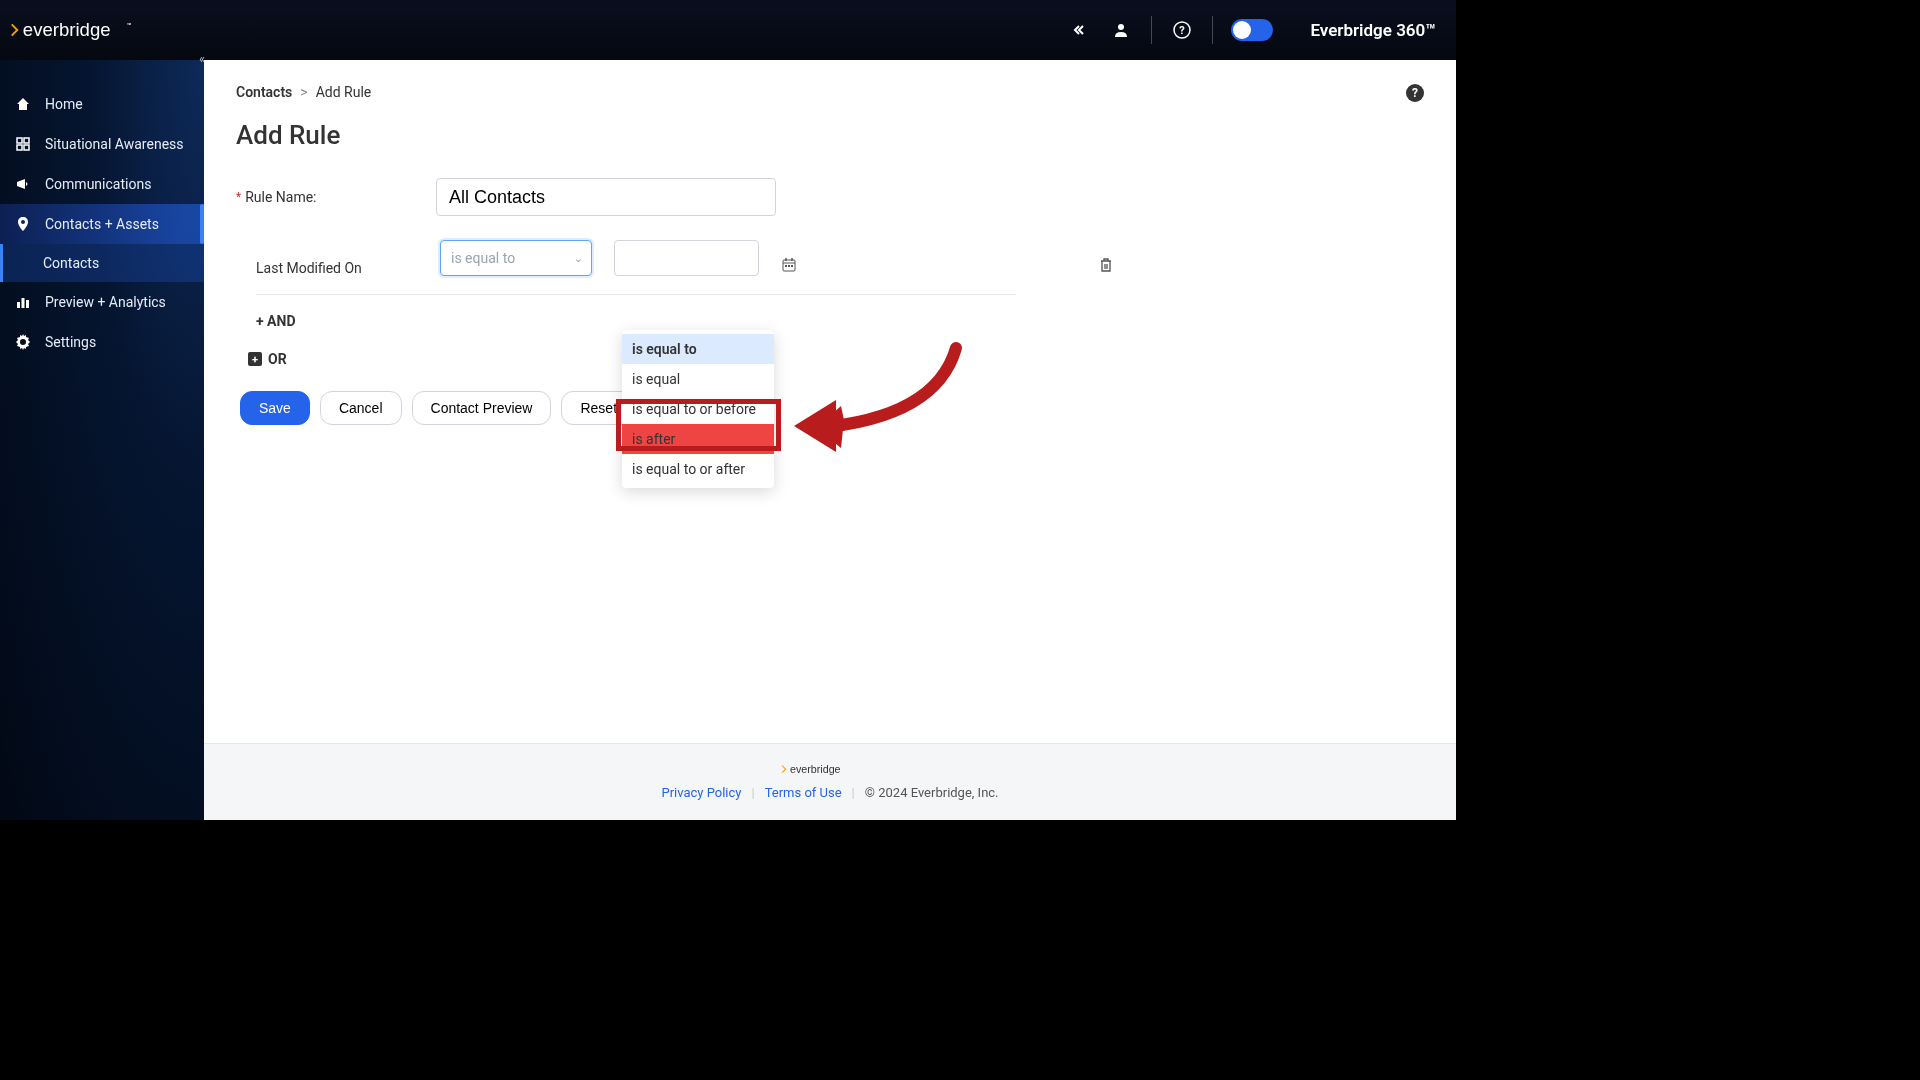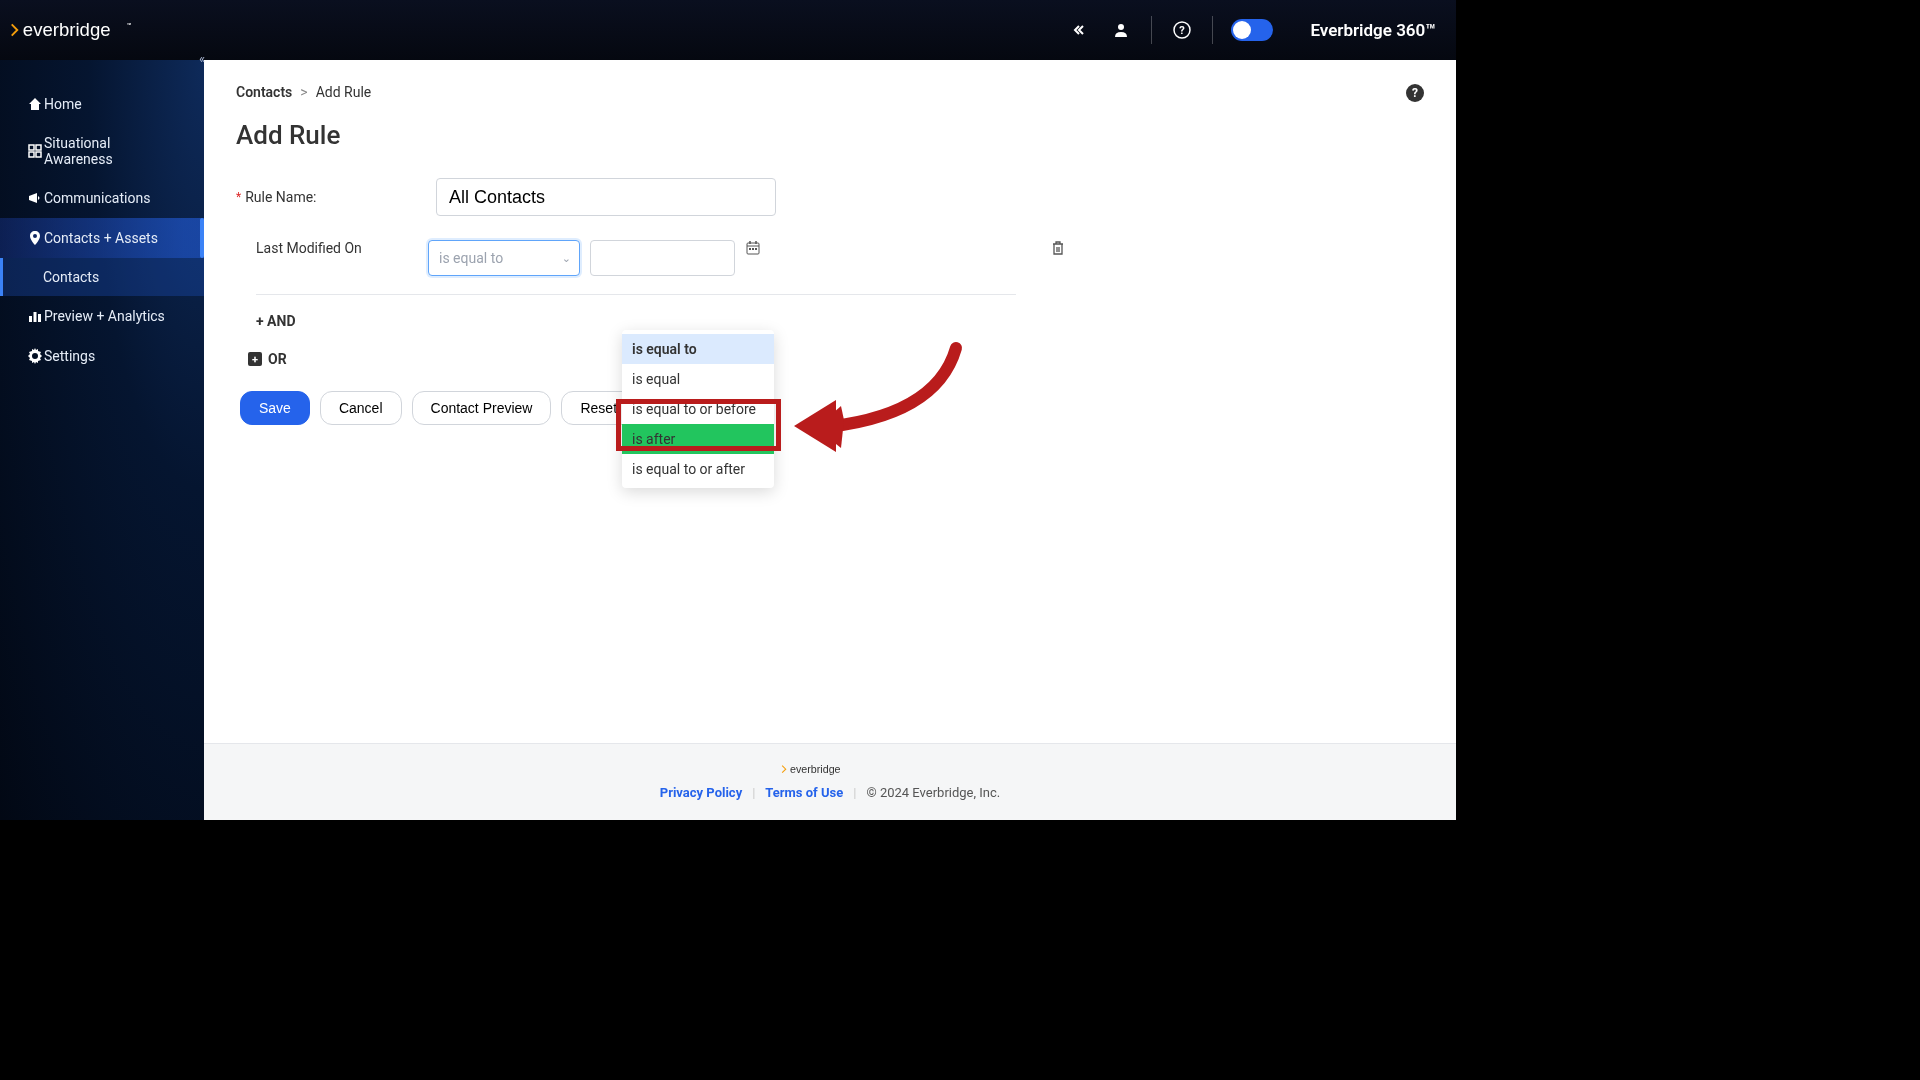--- a/index.html
+++ b/index.html
@@ -10,61 +10,61 @@
 .logo svg { height: 28px; }
 .topbar-right { display: flex; align-items: center; gap: 18px; }
 .topbar-icon { color: #fff; cursor: pointer; display: flex; align-items: center; justify-content: center; width: 24px; height: 24px; }
 .divider-v { width: 1px; height: 28px; background: rgba(255,255,255,0.25); }
 .toggle { width: 42px; height: 22px; background: #2563eb; border-radius: 11px; position: relative; cursor: pointer; }
 .toggle::after { content: ""; position: absolute; width: 18px; height: 18px; background: #fff; border-radius: 50%; top: 2px; left: 2px; }
 .brand360 { color: #fff; font-size: 17px; font-weight: 600; margin-left: 19px; }
 .sidebar { position: absolute; top: 60px; left: 0; width: 204px; bottom: 0; background: radial-gradient(ellipse at top right, #0e2a5a 0%, #051530 40%, #020814 100%); padding-top: 0; }
 .collapse-btn { position: absolute; top: 48px; left: 192px; width: 20px; height: 20px; color: #a8b5d0; display: flex; align-items: center; justify-content: center; cursor: pointer; z-index: 11; font-size: 13px; }
 .nav { list-style: none; padding-top: 24px; }
-.nav-item { display: flex; align-items: center; padding: 11px 26px; color: #e5ecf7; cursor: pointer; font-size: 14px; position: relative; }
+.nav-item { display: flex; align-items: center; gap: 13px; padding: 11px 14px; color: #e5ecf7; cursor: pointer; font-size: 14px; position: relative; }
 .nav-item.active { background: linear-gradient(90deg, rgba(30,64,175,0.35) 0%, rgba(37,99,235,0.55) 90%); }
 .nav-item.active::after { content: ""; position: absolute; right: 0; top: 0; bottom: 0; width: 4px; background: #3b82f6; border-radius: 2px; }
 .nav-sub { padding: 11px 14px 11px 40px; color: #e5ecf7; cursor: pointer; font-size: 14px; border-left: 3px solid transparent; }
 .nav-sub.active { border-left: 3px solid #3b82f6; background: rgba(37,99,235,0.25); }
 .nav-icon { width: 18px; height: 18px; display: flex; align-items: center; justify-content: center; flex-shrink: 0; }
 .main { position: absolute; top: 60px; left: 204px; right: 0; bottom: 0; background: #fff; display: flex; flex-direction: column; }
 .main-body { flex: 1; padding: 24px 32px; position: relative; overflow: hidden; }
 .breadcrumb { font-size: 14px; color: #333; margin-bottom: 20px; display: flex; align-items: center; gap: 8px; }
 .breadcrumb .bc-link { font-weight: 600; color: #333; }
 .breadcrumb .bc-sep { color: #888; }
 .help-right { position: absolute; top: 24px; right: 32px; width: 18px; height: 18px; border-radius: 50%; background: #333; color: #fff; display: flex; align-items: center; justify-content: center; font-size: 12px; font-weight: bold; cursor: pointer; }
 .page-title { font-size: 26px; font-weight: 500; margin-bottom: 28px; }
 .form-row { display: flex; align-items: center; margin-bottom: 24px; }
 .label-col { width: 200px; display: flex; align-items: center; gap: 4px; }
 .required { color: #dc2626; font-size: 12px; }
 .text-input { width: 340px; height: 38px; border: 1px solid #d1d5db; border-radius: 4px; padding: 0 12px; font-size: 18px; }
-.condition-row { display: flex; align-items: flex-start; gap: 10px; margin-bottom: 18px; margin-left: 20px; position: relative; }
+.condition-row { display: flex; align-items: flex-end; gap: 22px; margin-bottom: 18px; margin-left: 20px; position: relative; }
 .cond-label { width: 162px; font-size: 14px; }
 .select-box { width: 152px; height: 36px; border: 1px solid #60a5fa; border-radius: 4px; padding: 0 28px 0 10px; font-size: 14px; color: #9ca3af; background: #fff; position: relative; display: flex; align-items: center; cursor: pointer; box-shadow: 0 0 0 2px rgba(96,165,250,0.2); }
 .select-box .chev { position: absolute; right: 8px; color: #9ca3af; font-size: 11px; }
 .date-input { width: 145px; height: 36px; border: 1px solid #d1d5db; border-radius: 4px; }
 .cal-icon { color: #555; cursor: pointer; }
 .trash-icon { color: #555; cursor: pointer; margin-left: 280px; }
 .hr { border: none; border-top: 1px solid #e5e7eb; margin: 0 20px 18px 20px; width: 760px; }
 .and-btn { margin-left: 20px; font-weight: 700; font-size: 14px; cursor: pointer; margin-bottom: 22px; }
 .or-row { display: flex; align-items: center; gap: 6px; margin-left: 12px; margin-bottom: 24px; font-weight: 700; font-size: 14px; cursor: pointer; }
 .or-plus { width: 14px; height: 14px; background: #333; color: #fff; display: flex; align-items: center; justify-content: center; font-size: 11px; border-radius: 2px; }
 .btn-row { display: flex; gap: 10px; margin-left: 4px; }
 .btn { height: 34px; padding: 0 18px; border-radius: 12px; border: 1px solid #d1d5db; background: #fff; cursor: pointer; font-size: 14px; display: flex; align-items: center; }
 .btn.primary { background: #2563eb; color: #fff; border-color: #2563eb; }
 .dropdown { position: absolute; left: 418px; top: 270px; width: 152px; background: #fff; border-radius: 4px; box-shadow: 0 4px 16px rgba(0,0,0,0.15); z-index: 20; padding: 4px 0; }
 .dd-item { padding: 7px 10px; font-size: 14px; cursor: pointer; }
 .dd-item.selected { background: #dbeafe; font-weight: 600; }
-.dd-item.hover { background: #22c55e; }
+.dd-item.hover { background: #ef4444; }
 .highlight-box { position: absolute; left: 412px; top: 339px; width: 165px; height: 52px; border: 5px solid #b91c1c; z-index: 21; pointer-events: none; }
 .arrow-svg { position: absolute; left: 582px; top: 278px; z-index: 22; pointer-events: none; }
 .footer { background: #f5f6f7; border-top: 1px solid #e5e7eb; padding: 18px 0 14px; text-align: center; font-size: 13px; color: #555; }
 .footer-logo { margin-bottom: 6px; }
 .footer-links { display: flex; justify-content: center; align-items: center; gap: 10px; margin-bottom: 6px; }
-.footer-links a { color: #2563eb; text-decoration: none; font-weight: 700; }
+.footer-links a { color: #2563eb; text-decoration: none; font-weight: 400; }
 .footer-links .fsep { color: #ccc; }
 .footer-build { display: flex; justify-content: center; align-items: center; gap: 14px; font-size: 12px; color: #666; }
 .info-icon { display: inline-flex; width: 14px; height: 14px; border-radius: 50%; background: #555; color: #fff; align-items: center; justify-content: center; font-size: 10px; font-weight: bold; }
 </style>
 </head>
 <body>
 
 <div class="app">
 
   <div class="topbar">

